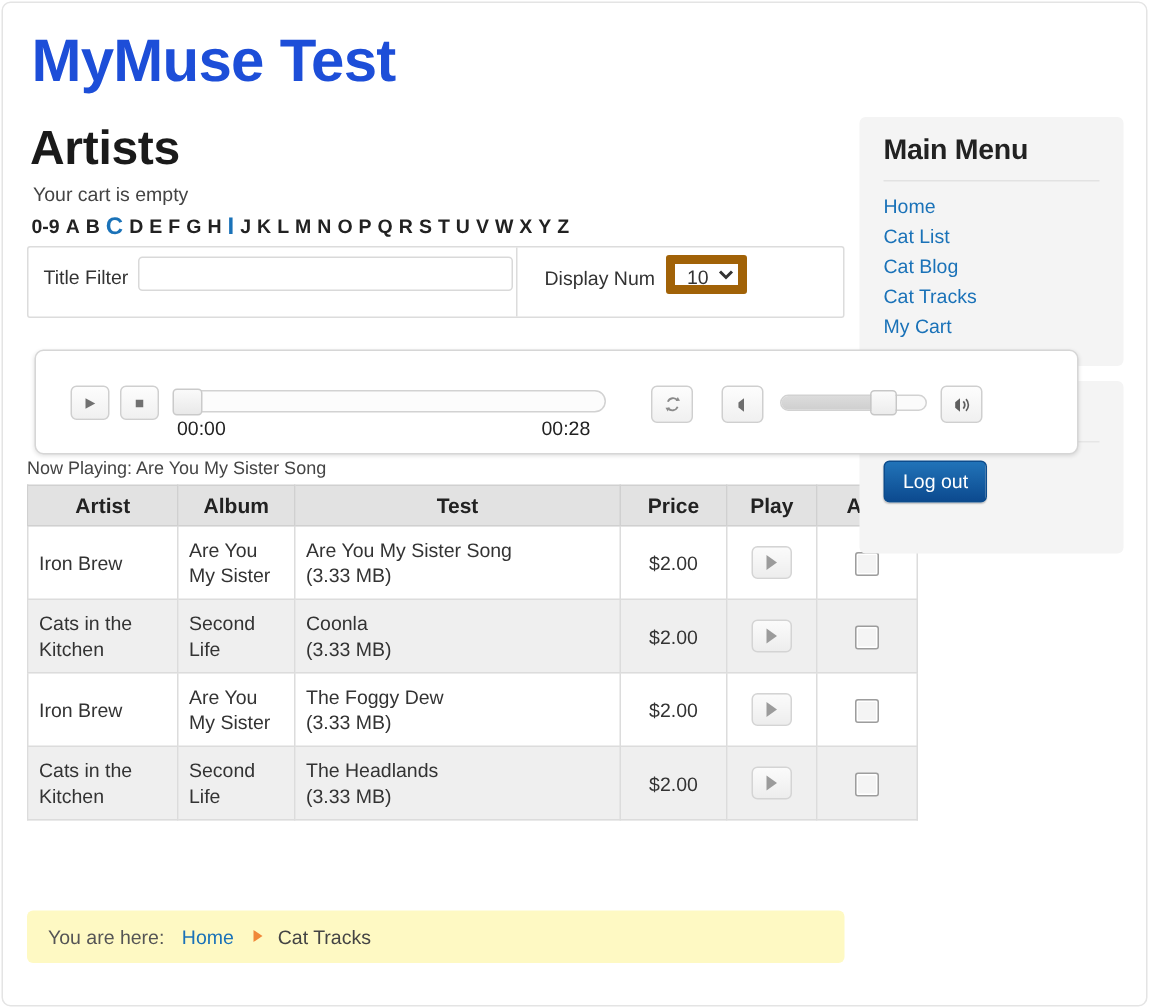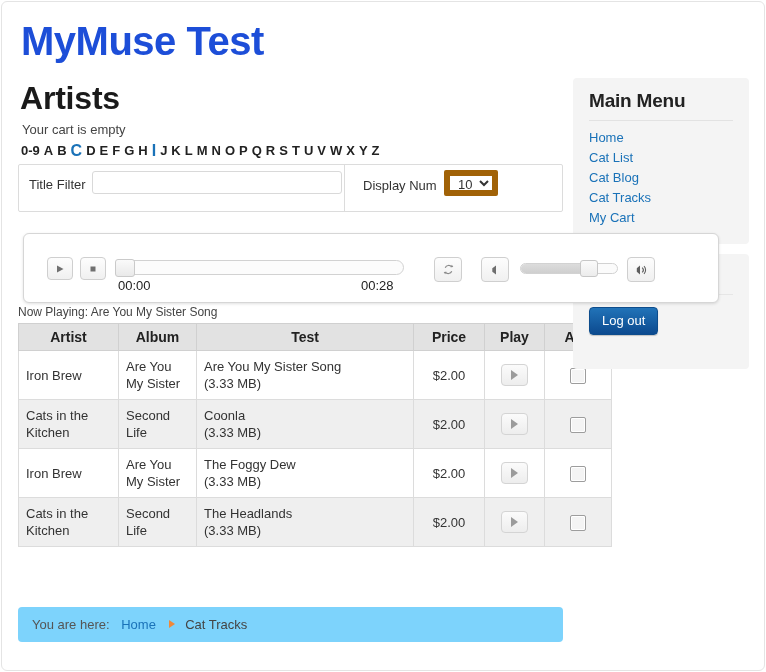--- a/index.html
+++ b/index.html
@@ -340,21 +340,21 @@
     cursor: pointer;
   }
 
   
   .breadcrumb {
     position: absolute;
     left: 18px;
     top: 607px;
     width: 545px;
     height: 35px;
-    background: #7dd3fc;
+    background: #fef9c3;
     border-radius: 4px;
     box-sizing: border-box;
   }
   .breadcrumb-inner {
     position: absolute;
     left: 14px;
     top: 10px;
     font-size: 13px;
     color: #555;
     white-space: nowrap;

